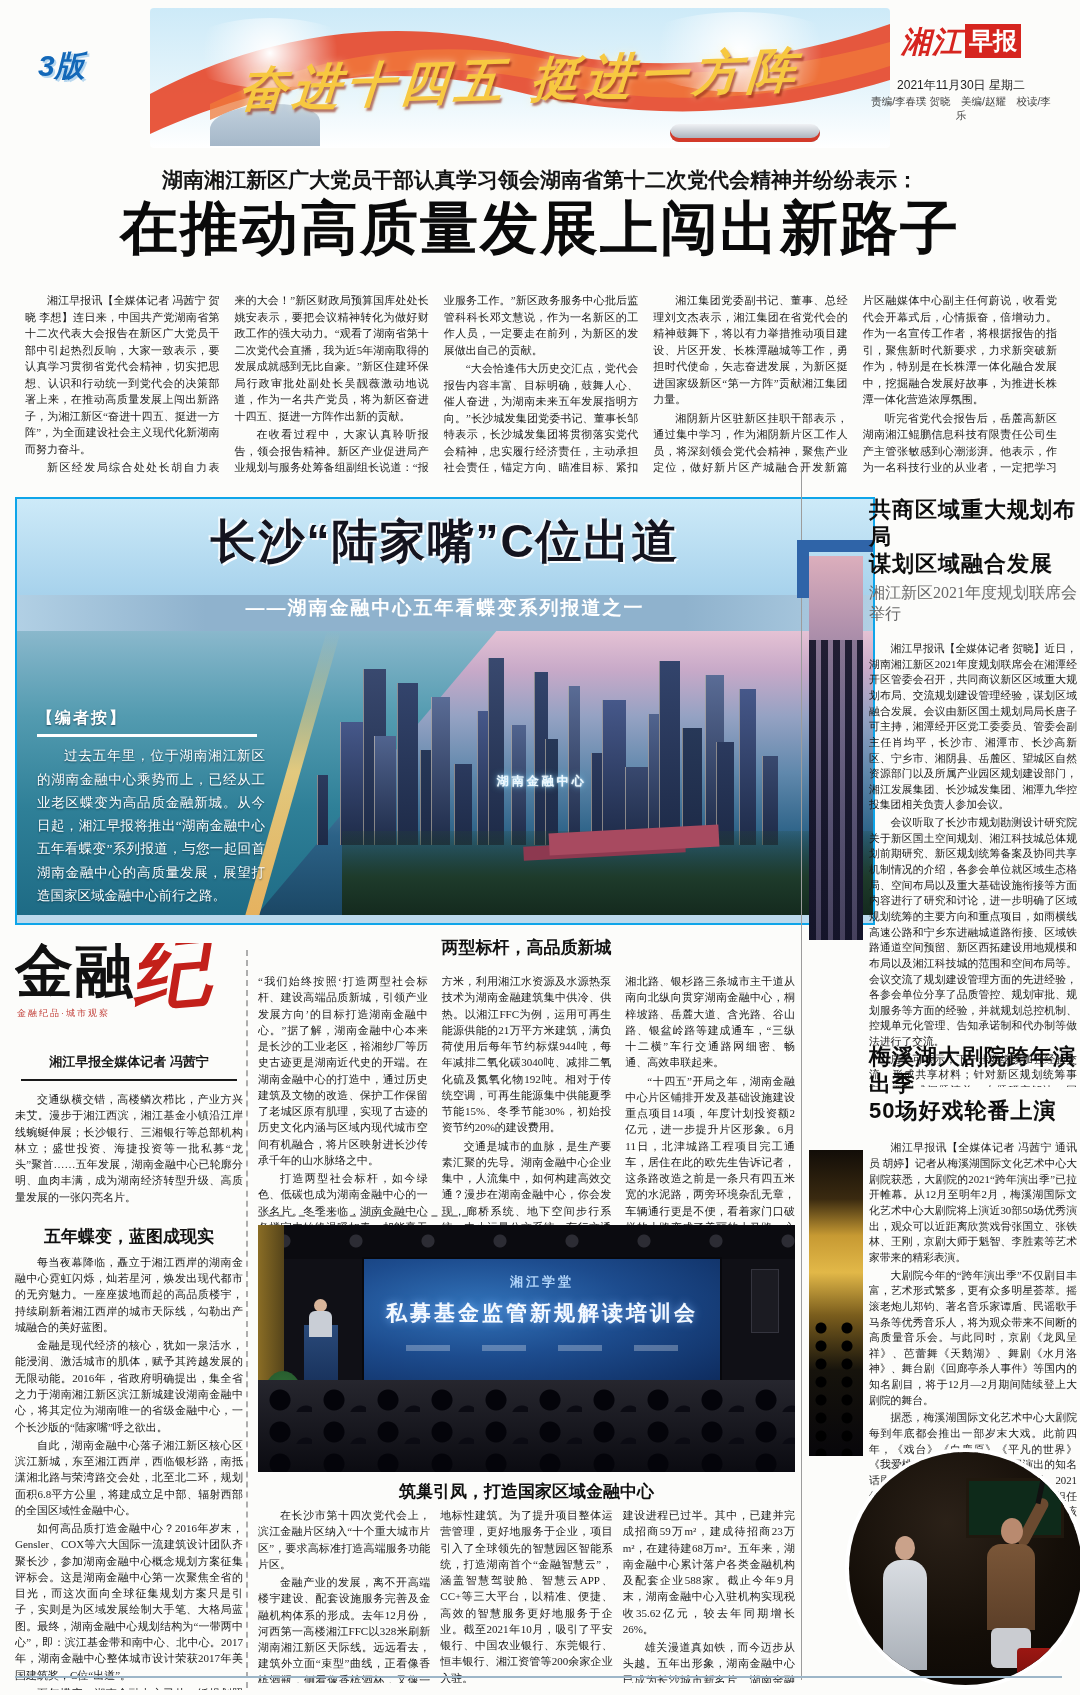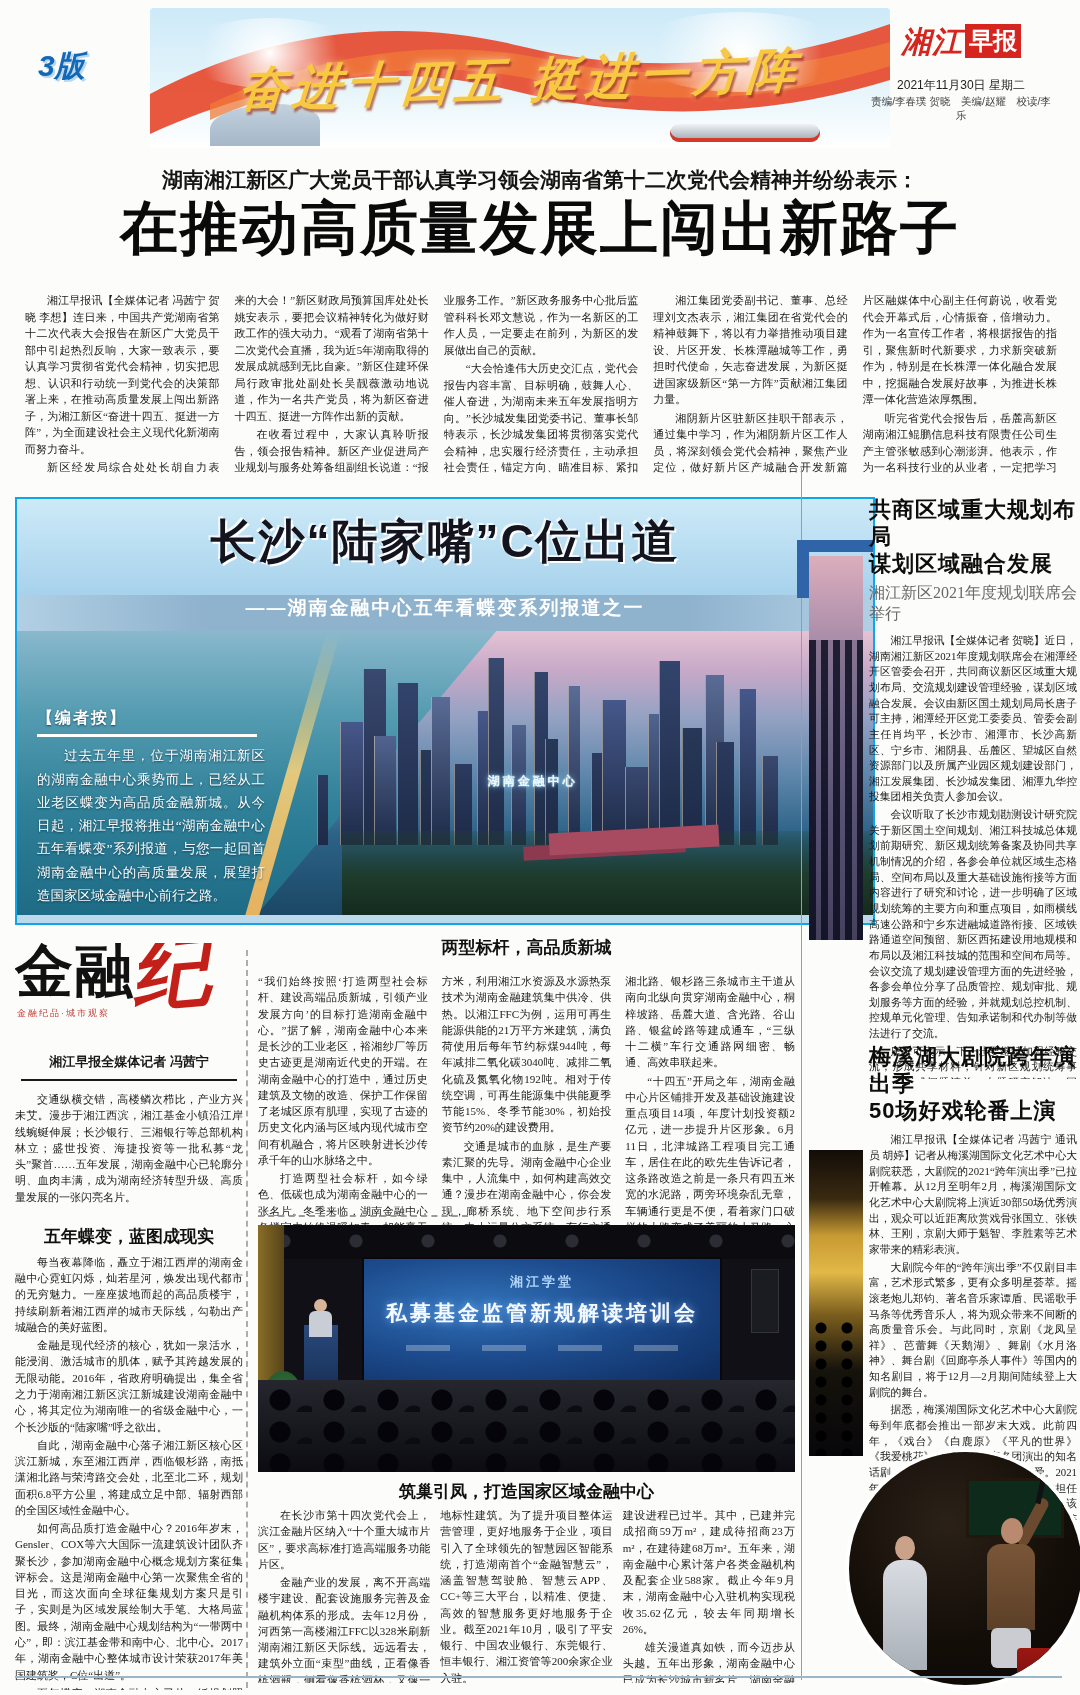--- a/index.html
+++ b/index.html
@@ -47,21 +47,21 @@
               background:linear-gradient(180deg,#e5c2d4 0%,#c7a9c8 14%,#95a2c3 30%,#6088ac 50%,#2c6287 72%,#1b4765 100%);}
   .river{position:absolute;inset:0;background:linear-gradient(180deg,#8ab8cc 0%,#539bb0 30%,#2f8098 62%,#1e6b85 100%);
          clip-path:polygon(0 0,56% 0,28% 100%,0 100%);}
   .shore{position:absolute;left:31%;top:0;width:14px;height:110%;transform:skewX(-16deg);
          background:linear-gradient(180deg,rgba(255,225,150,0),rgba(255,212,120,.85) 45%,rgba(242,178,88,.95));}
   .ground{position:absolute;right:0;bottom:0;width:62%;height:84px;
           background:linear-gradient(180deg,rgba(36,72,52,.2),#1e3b2b 55%,#142a1e);}
   .mallroof{position:absolute;right:18%;bottom:64px;width:170px;height:22px;background:#a84a60;transform:rotate(-3deg);box-shadow:-30px 8px 0 -4px #8d3950;}
   .towers{position:absolute;inset:0;}
   .photo-sign{position:absolute;left:55%;top:50%;color:#ecf8ff;font:700 12px "Liberation Sans",sans-serif;
-              letter-spacing:3px;text-shadow:0 0 7px #7fd4ff,0 0 2px #ffffff;}
+              letter-spacing:3px;text-shadow:0 0 7px #7fd4ff,0 0 2px #ffffff;padding-left:9px;}
   .note{position:absolute;left:20px;bottom:8px;width:228px;color:#fff;}
   .note-label{font:700 16px "Liberation Sans",sans-serif;letter-spacing:2px;text-shadow:0 1px 2px rgba(0,40,60,.7);}
   .note-bar{width:220px;height:3px;background:#fff;margin:5px 0 7px;}
   .note-text{font-size:13.5px;line-height:1.72;text-align:justify;text-indent:2em;text-shadow:0 1px 2px rgba(0,40,60,.75);}
   
   .jr{position:absolute;left:15px;top:943px;width:228px;height:747px;overflow:hidden;}
   .jr-logo{position:relative;height:96px;}
   .jr-black{font:900 58px/1 "Liberation Serif",serif;letter-spacing:2px;color:#111;}
   .jr-red{position:absolute;left:116px;top:-10px;font:italic 900 78px/1 "DejaVu Serif",serif;
           color:#c3201a;transform:rotate(-5deg);}
@@ -104,21 +104,21 @@
   .vline{position:absolute;left:801px;top:468px;width:1px;height:1212px;background:#9c9c9c;}
   .corner-h{position:absolute;left:797px;top:540px;width:76px;height:12px;background:#2f64a8;}
   .corner-v{position:absolute;left:797px;top:540px;width:12px;height:58px;background:#2f64a8;}
   .bstrip{position:absolute;left:809px;top:556px;width:54px;height:384px;overflow:hidden;
           background:linear-gradient(180deg,#dcaebc 0%,#b292ad 18%,#7a7294 42%,#4a496a 70%,#2c2c46 100%);}
   .bstrip:after{content:"";position:absolute;left:0;right:0;bottom:0;height:78%;
           background:repeating-linear-gradient(90deg,rgba(18,18,38,.9) 0 7px,rgba(100,90,120,.45) 7px 12px);}
   .a1{position:absolute;left:869px;top:497px;width:208px;}
   .sb-title{font:900 22px/1.22 "Liberation Sans",sans-serif;letter-spacing:1px;color:#0d0d0d;}
   .sb-sub{margin-top:6px;font:16px/1.3 "Liberation Serif",serif;color:#6a6a6a;}
-  .sb-body{margin-top:8px;height:446px;overflow:hidden;font-size:10.8px;line-height:1.45;font-family:Liberation Serif, serif;}
+  .sb-body{margin-top:16px;height:446px;overflow:hidden;font-size:10.8px;line-height:1.45;font-family:Liberation Serif, serif;}
   .a2{position:absolute;left:869px;top:1044px;width:208px;}
   .a2 .sb-body{height:392px;}
   .sstrip{position:absolute;left:809px;top:1150px;width:54px;height:306px;overflow:hidden;
           background:linear-gradient(180deg,#120d08 0%,#3a2a10 16%,#c79a33 28%,#e2b848 40%,#7a5d1d 54%,#16130c 72%,#07060a 100%);}
   .sstrip:after{content:"";position:absolute;left:0;right:0;bottom:0;height:45%;
           background:radial-gradient(circle 6px at 12px 10px,#000 5px,transparent 6px) 0 0/26px 18px repeat;}
   .circle{position:absolute;left:849px;top:1452px;width:233px;height:233px;border-radius:50%;overflow:hidden;
           background:radial-gradient(circle at 42% 30%,#2b2118 0%,#140e08 55%,#090604 100%);box-shadow:0 0 0 4px #fff;}
   .board{position:absolute;right:18px;top:26px;width:92px;height:54px;background:#0e2a1a;border:3px solid #20180e;}
   .p1-body{position:absolute;left:34px;top:108px;width:44px;height:110px;border-radius:18px 18px 0 0;background:linear-gradient(180deg,#d9dde2,#aab0b8);}

